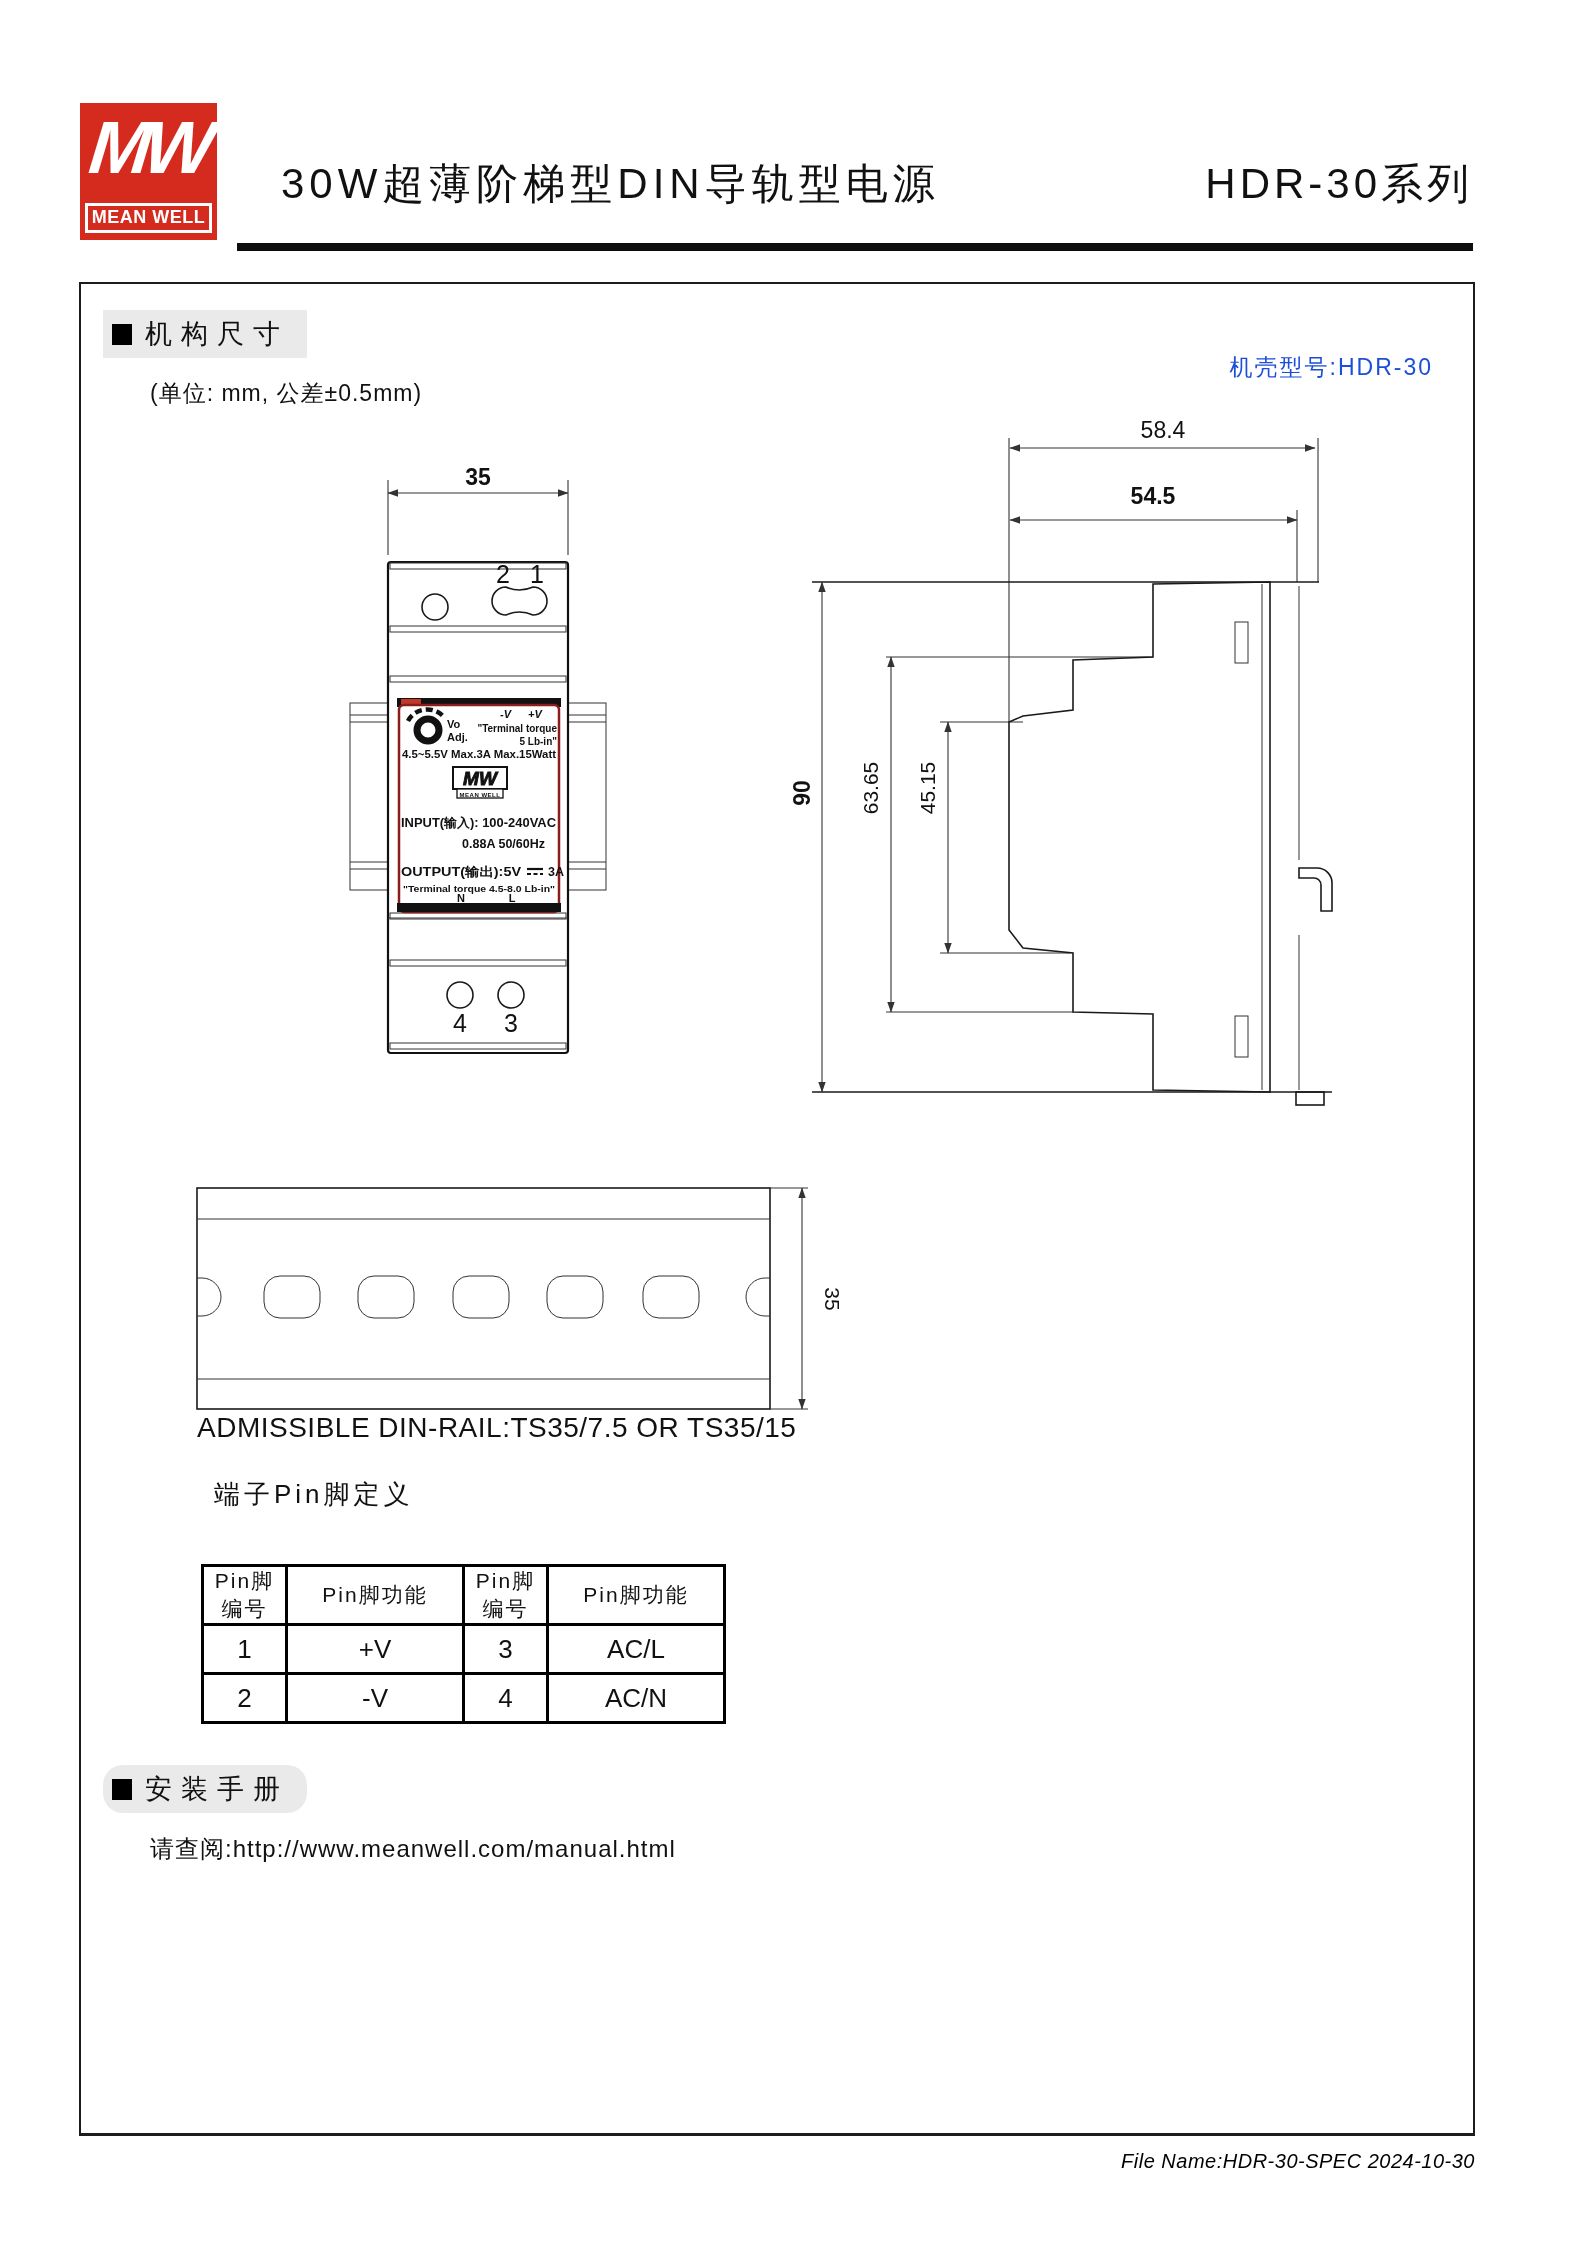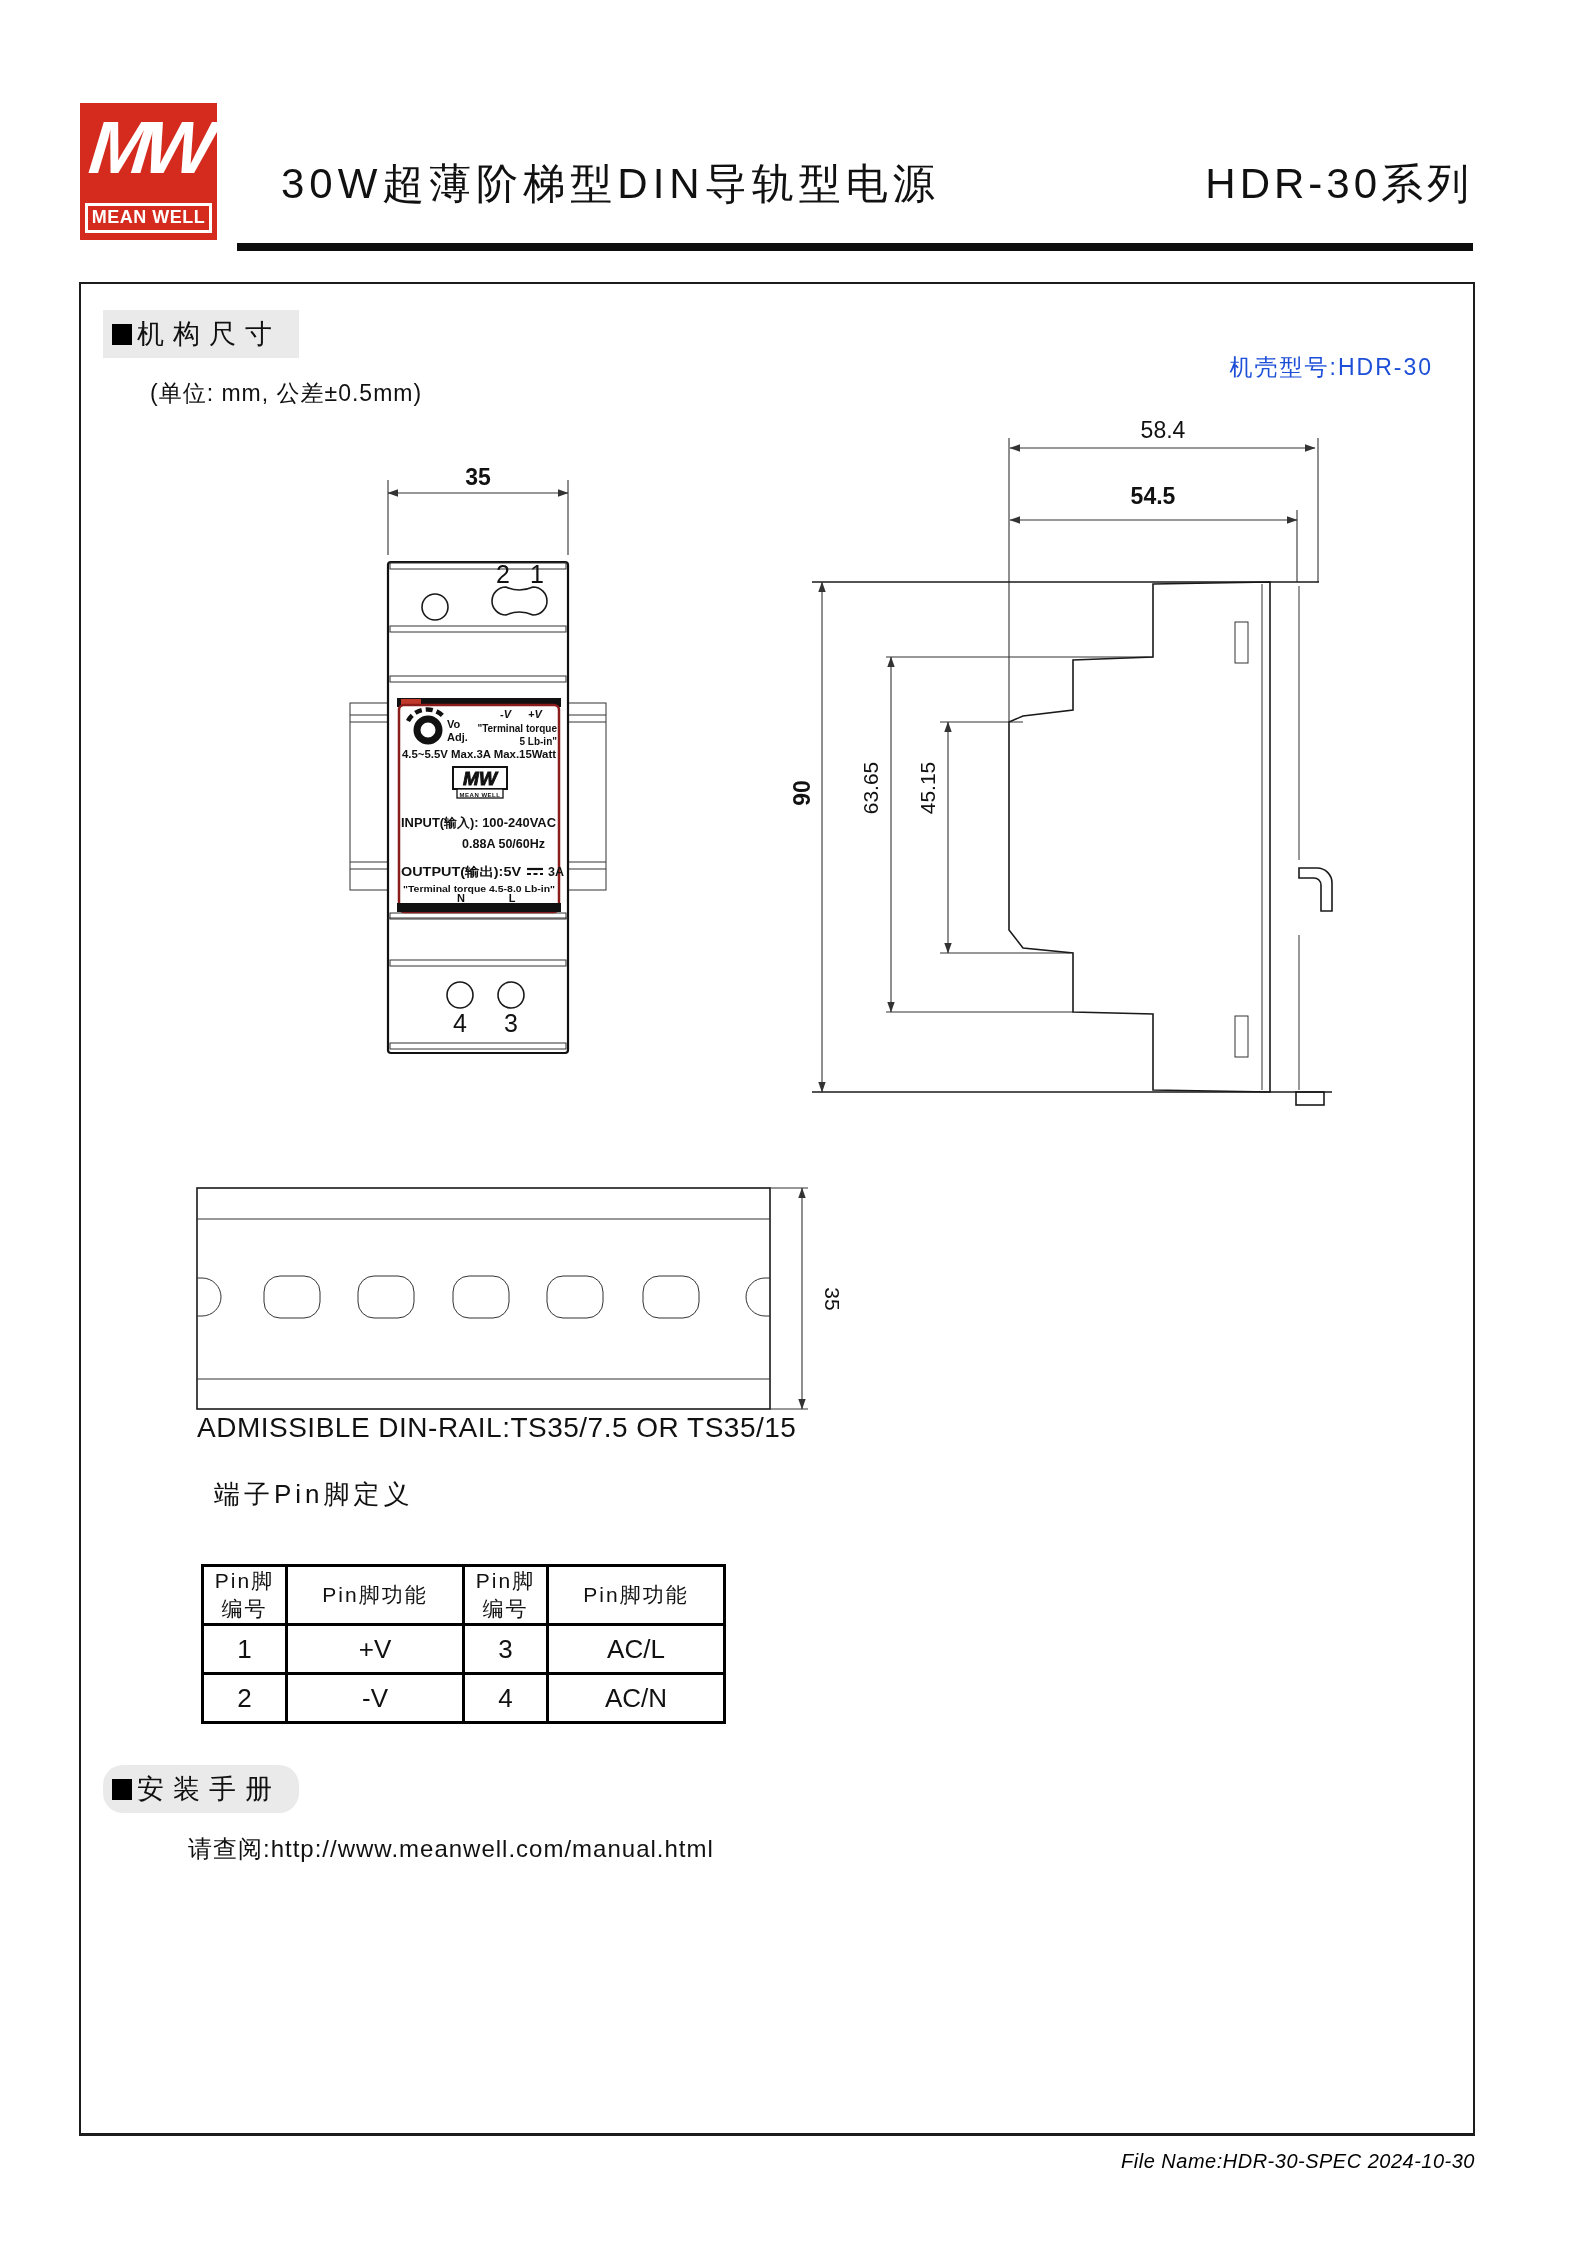--- a/index.html
+++ b/index.html
@@ -14,21 +14,21 @@
     font-size:74px;font-weight:bold;font-style:italic;color:#fff;letter-spacing:-7px;
     transform:skewX(-6deg);}
   #logo .brand{position:absolute;left:5px;right:5px;bottom:7px;border:3px solid #fff;
     color:#fff;font-weight:bold;font-size:18px;text-align:center;padding:1px 0 2px 0;letter-spacing:.5px;}
   #doc-title{left:237px;top:156px;font-size:42px;letter-spacing:5px;white-space:nowrap;margin-left:44px;}
   #doc-series{right:114px;top:156px;font-size:42px;font-weight:normal;letter-spacing:4px;}
   #title-rule{left:237px;right:114px;top:243px;height:8px;background:#0d0d0d;}
   
   #content-box{left:79px;top:282px;width:1392px;height:1849px;border:2px solid #1c1c1c;border-bottom-width:3px;}
   
-  .sec-heading{display:inline-flex;align-items:center;gap:5px;background:#eaeaea;padding:6px 18px 6px 9px;}
+  .sec-heading{display:inline-flex;align-items:center;gap:13px;background:#eaeaea;padding:6px 18px 6px 9px;}
   .sec-heading .sq{width:20px;height:21px;background:#000;flex:0 0 auto;}
   .sec-heading .txt{font-size:27px;letter-spacing:9px;white-space:nowrap;}
   #mech-heading{left:103px;top:310px;}
   #unit-note{left:150px;top:378px;font-size:23px;letter-spacing:1px;}
   #case-note{right:154px;top:352px;font-size:23px;color:#1d4ed8;letter-spacing:2px;}
   
   svg{overflow:visible;}
   svg text{font-family:"Liberation Sans","DejaVu Sans",sans-serif;fill:#111;}
   .thin{stroke:#333;stroke-width:1;fill:none;}
   .med{stroke:#1a1a1a;stroke-width:1.6;fill:none;}
@@ -38,21 +38,21 @@
   #rail-caption{left:197px;top:1412px;font-size:28px;font-weight:500;letter-spacing:.5px;}
   
   #pin-title{left:214px;top:1477px;font-size:26px;letter-spacing:4px;}
   #pin-table{left:201px;top:1516px;}
   #pin-table table{border-collapse:collapse;margin-top:48px;}
   #pin-table td,#pin-table th{border:3px solid #000;text-align:center;font-weight:normal;padding:0;}
   #pin-table th{font-size:21px;letter-spacing:2px;height:45px;}
   #pin-table td{font-size:26px;height:46px;}
   
   #manual-heading{left:103px;top:1765px;border-radius:20px;}
-  #manual-text{left:150px;top:1833px;font-size:24px;letter-spacing:1px;margin-left:38px;}
+  #manual-text{left:150px;top:1833px;font-size:24px;letter-spacing:1px;}
   
   #footer-note{right:112px;top:2150px;font-size:20px;font-style:italic;color:#000000;letter-spacing:.5px;}
 </style>
 </head>
 <body>
 
 <div id="page">
 
   <div class="abs" id="logo">
     <div class="mw">MW</div>

